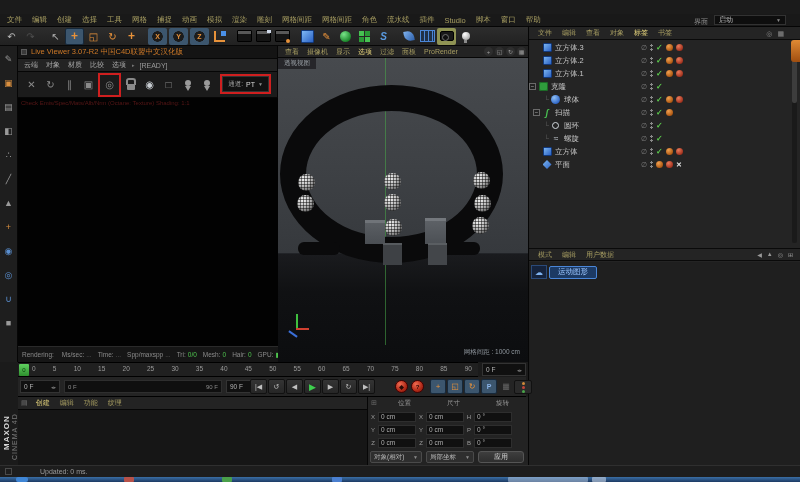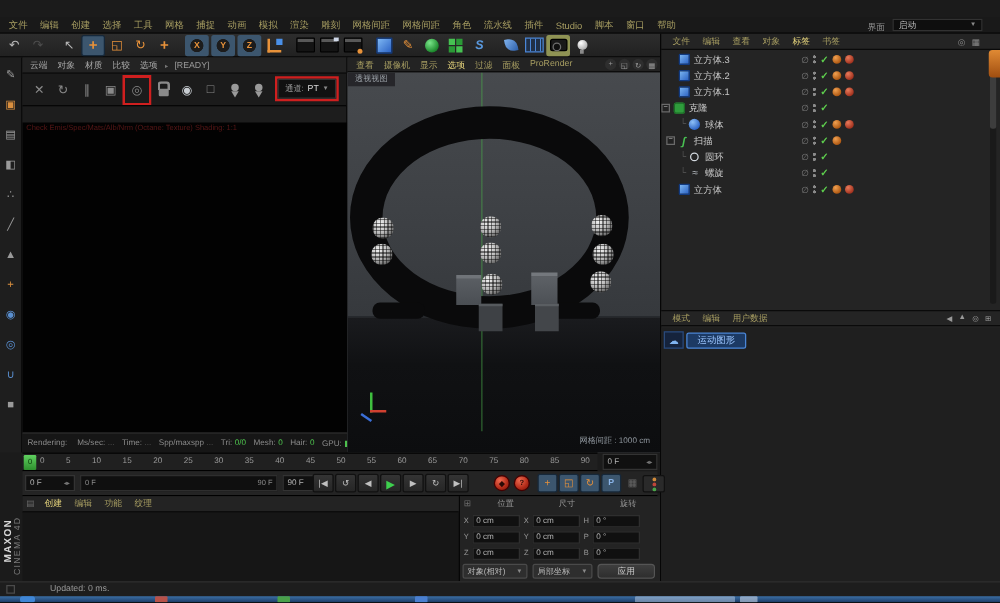--- a/index.html
+++ b/index.html
@@ -328,20 +328,24 @@
       <span class="pal-cell">╱</span>
       <span class="pal-cell">▲</span>
       <span class="pal-cell orange">+</span>
       <span class="pal-cell blue">◉</span>
       <span class="pal-cell blue">◎</span>
       <span class="pal-cell blue">∪</span>
       <span class="pal-cell">■</span>
     </div>
 
   <div class="lv">
+    <div class="lv-titlebar">
+      <span class="lv-title-icon"></span>
+      <span class="lv-title-text">Live Viewer 3.07-R2 中国C4D联盟中文汉化版</span>
+    </div>
     <div class="lv-menu">
       <span class="menu-items" style="display:flex;position:static;">
           <span class="menu-item">云端</span>
           <span class="menu-item">对象</span>
           <span class="menu-item">材质</span>
           <span class="menu-item">比较</span>
           <span class="menu-item">选项</span>
         </span>
       <span class="lv-arrow">▸</span>
       <span class="lv-ready">[READY]</span>
@@ -555,20 +559,34 @@
           </span>
           <span class="om-name">立方体</span>
           <span class="om-tags">
             <span class="t-layer">∅</span>
             <span class="t-dots"></span>
             <span class="t-check">✓</span>
             <span class="t-mat orange"></span>
             <span class="t-mat red"></span>
           </span>
         </div>
+        <div class="om-row" style="padding-left: 4px;">
+          <span class="om-spacer"></span>
+          <span class="om-ico">
+            <span class="oi-plane"></span>
+          </span>
+          <span class="om-name">平面</span>
+          <span class="om-tags">
+            <span class="t-layer">∅</span>
+            <span class="t-dots"></span>
+            <span class="t-mat orange"></span>
+            <span class="t-mat red"></span>
+            <span class="t-x">✕</span>
+          </span>
+        </div>
       </div>
     <div class="om-scroll">
         <div class="om-thumb"></div>
       </div>
     <div class="attr-head">
       <span class="menu-items" style="display:flex;position:static;">
           <span class="menu-item">模式</span>
           <span class="menu-item">编辑</span>
           <span class="menu-item">用户数据</span>
         </span>

